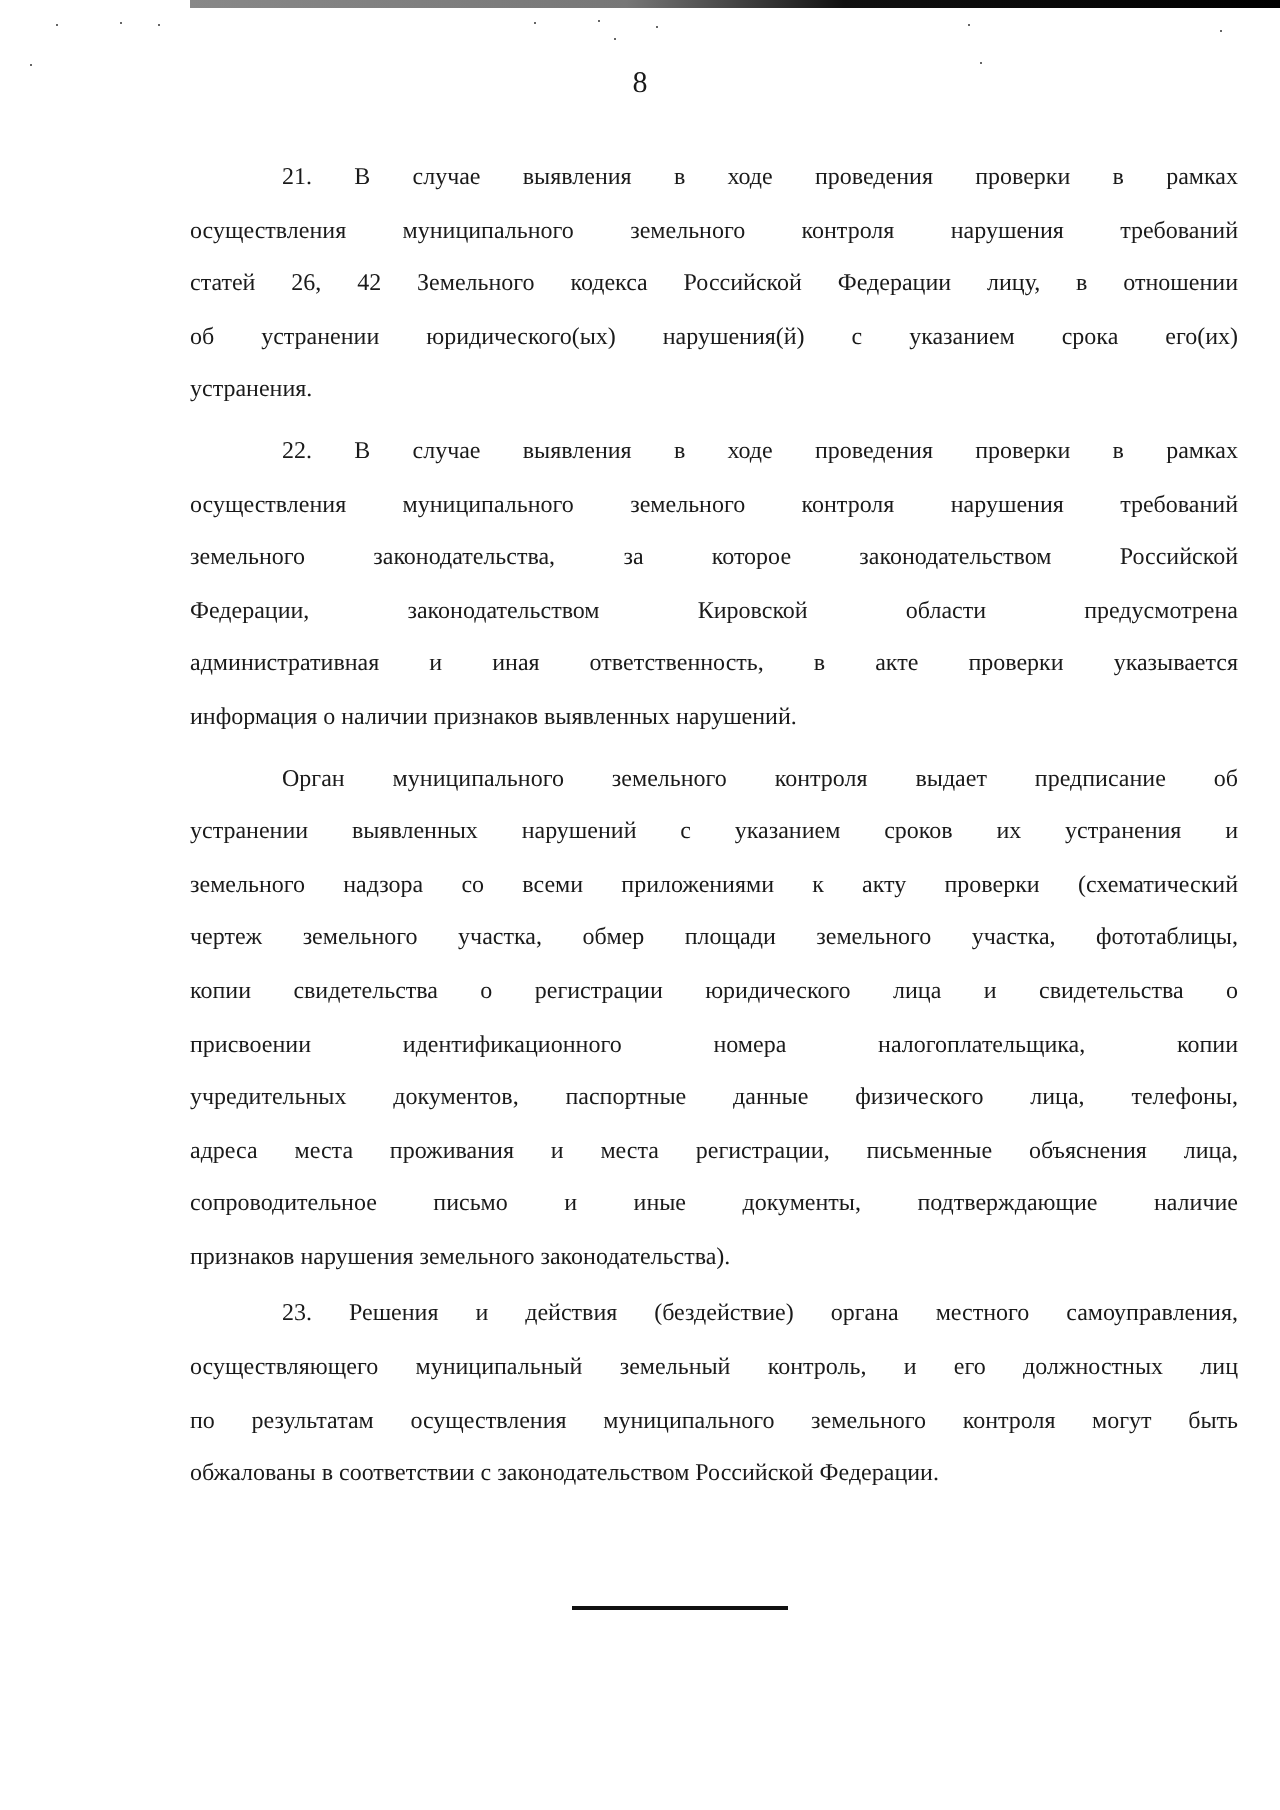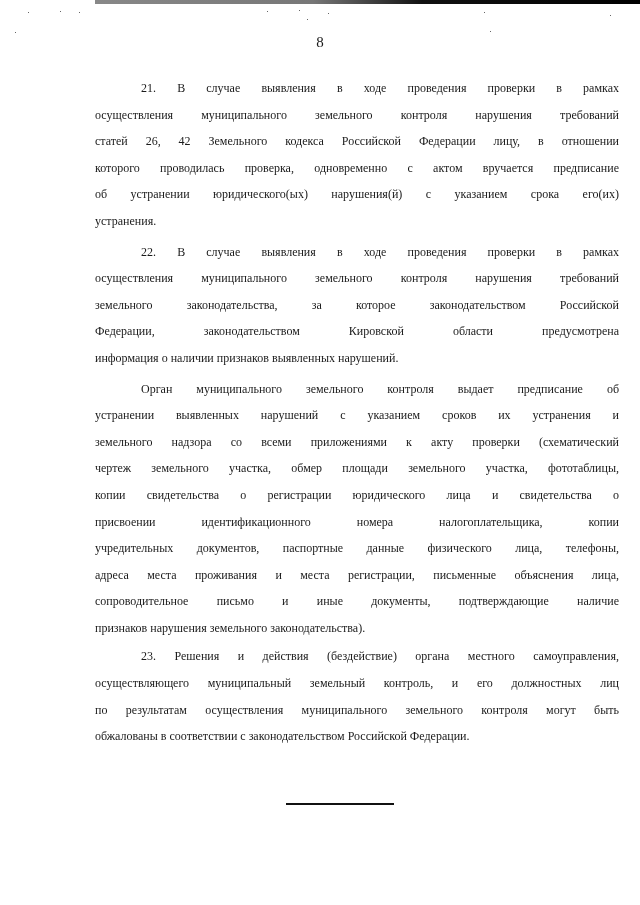--- a/index.html
+++ b/index.html
@@ -90,30 +90,30 @@
 <div class="scan-noise" style="left:610px;top:15px;"></div>
 
 <div class="page-number">8</div>
 
 <div class="content">
 
   <div class="para">
     <span class="line indent">21. В случае выявления в ходе проведения проверки в рамках</span>
     <span class="line">осуществления муниципального земельного контроля нарушения требований</span>
     <span class="line">статей 26, 42 Земельного кодекса Российской Федерации лицу, в отношении</span>
-    <span class="line">которого проводилась проверка, одновременно с актом вручается предписание</span>
     <span class="line">об устранении юридического(ых) нарушения(й) с указанием срока его(их)</span>
     <span class="line last">устранения.</span>
   </div>
 
   <div class="para" style="margin-top:4px;">
     <span class="line indent">22. В случае выявления в ходе проведения проверки в рамках</span>
     <span class="line">осуществления муниципального земельного контроля нарушения требований</span>
     <span class="line">земельного законодательства, за которое законодательством Российской</span>
     <span class="line">Федерации, законодательством Кировской области предусмотрена</span>
+    <span class="line">административная и иная ответственность, в акте проверки указывается</span>
     <span class="line last">информация о наличии признаков выявленных нарушений.</span>
   </div>
 
   <div class="para" style="margin-top:4px;">
     <span class="line indent">Орган муниципального земельного контроля выдает предписание об</span>
     <span class="line">устранении выявленных нарушений с указанием сроков их устранения и</span>
     <span class="line">земельного надзора со всеми приложениями к акту проверки (схематический</span>
     <span class="line">чертеж земельного участка, обмер площади земельного участка, фототаблицы,</span>
     <span class="line">копии свидетельства о регистрации юридического лица и свидетельства о</span>
     <span class="line">присвоении идентификационного номера налогоплательщика, копии</span>

